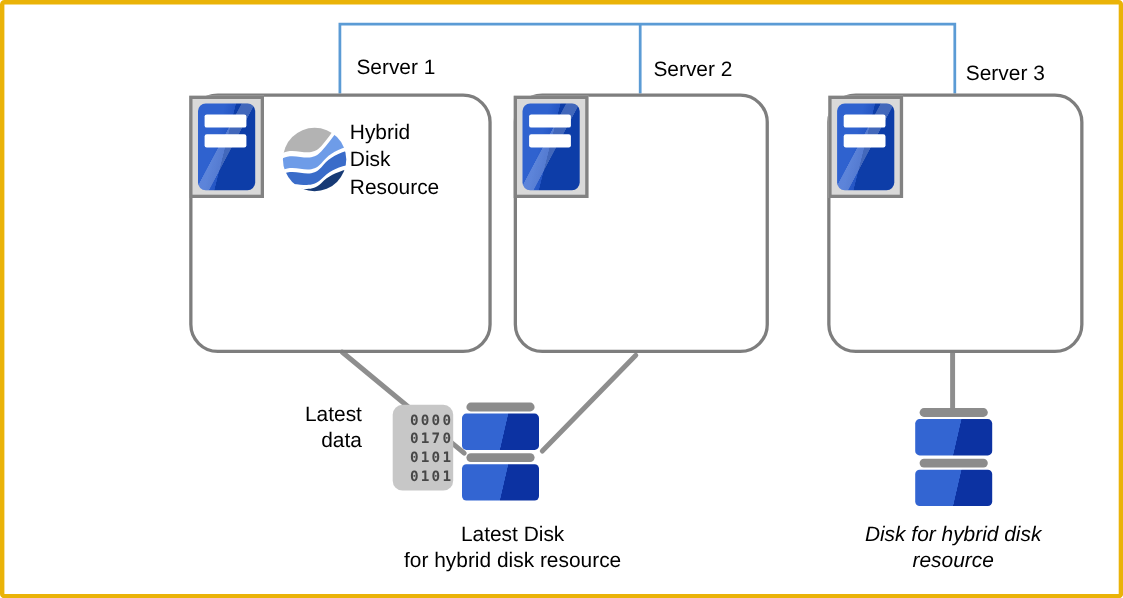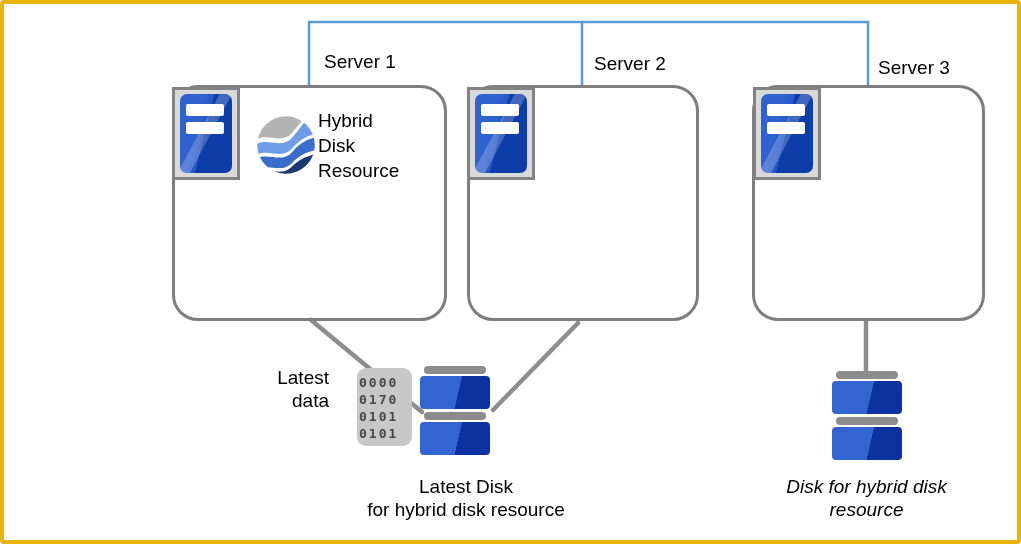--- a/index.html
+++ b/index.html
@@ -46,21 +46,21 @@
   .resource-label { position:absolute; left:314px; top:104px; width:120px; font-size:19px; line-height:25px; }
   .latest-label { position:absolute; left:248px; top:362px; width:77px; font-size:19px; line-height:23px; text-align:right; }
   .caption { position:absolute; font-size:19px; line-height:23px; text-align:center; }
   .caption.shared { left:332px; top:471px; width:260px; }
   .caption.single { left:760px; top:471px; width:205px;font-style:italic; }
 
   
   .binary-icon {
     position:absolute; left:353px; top:364px; width:55px; height:78px;
     background:#c7c7c7; border-radius:9px; box-sizing:border-box; padding-top:6px;
-    text-align:left;
+    text-align:right;
   }
   .binary-icon .row {
     font-family:"DejaVu Sans Mono", monospace; font-weight:bold;
     font-size:13px; line-height:17px; letter-spacing:2px; text-indent:2px;
     color:#474747;
   }
 
   
   .disk { position:absolute; width:70px; }
   .disk .dbar { width:62px; height:8px; margin:0 auto; background:#8c8c8c; border-radius:4px; }

